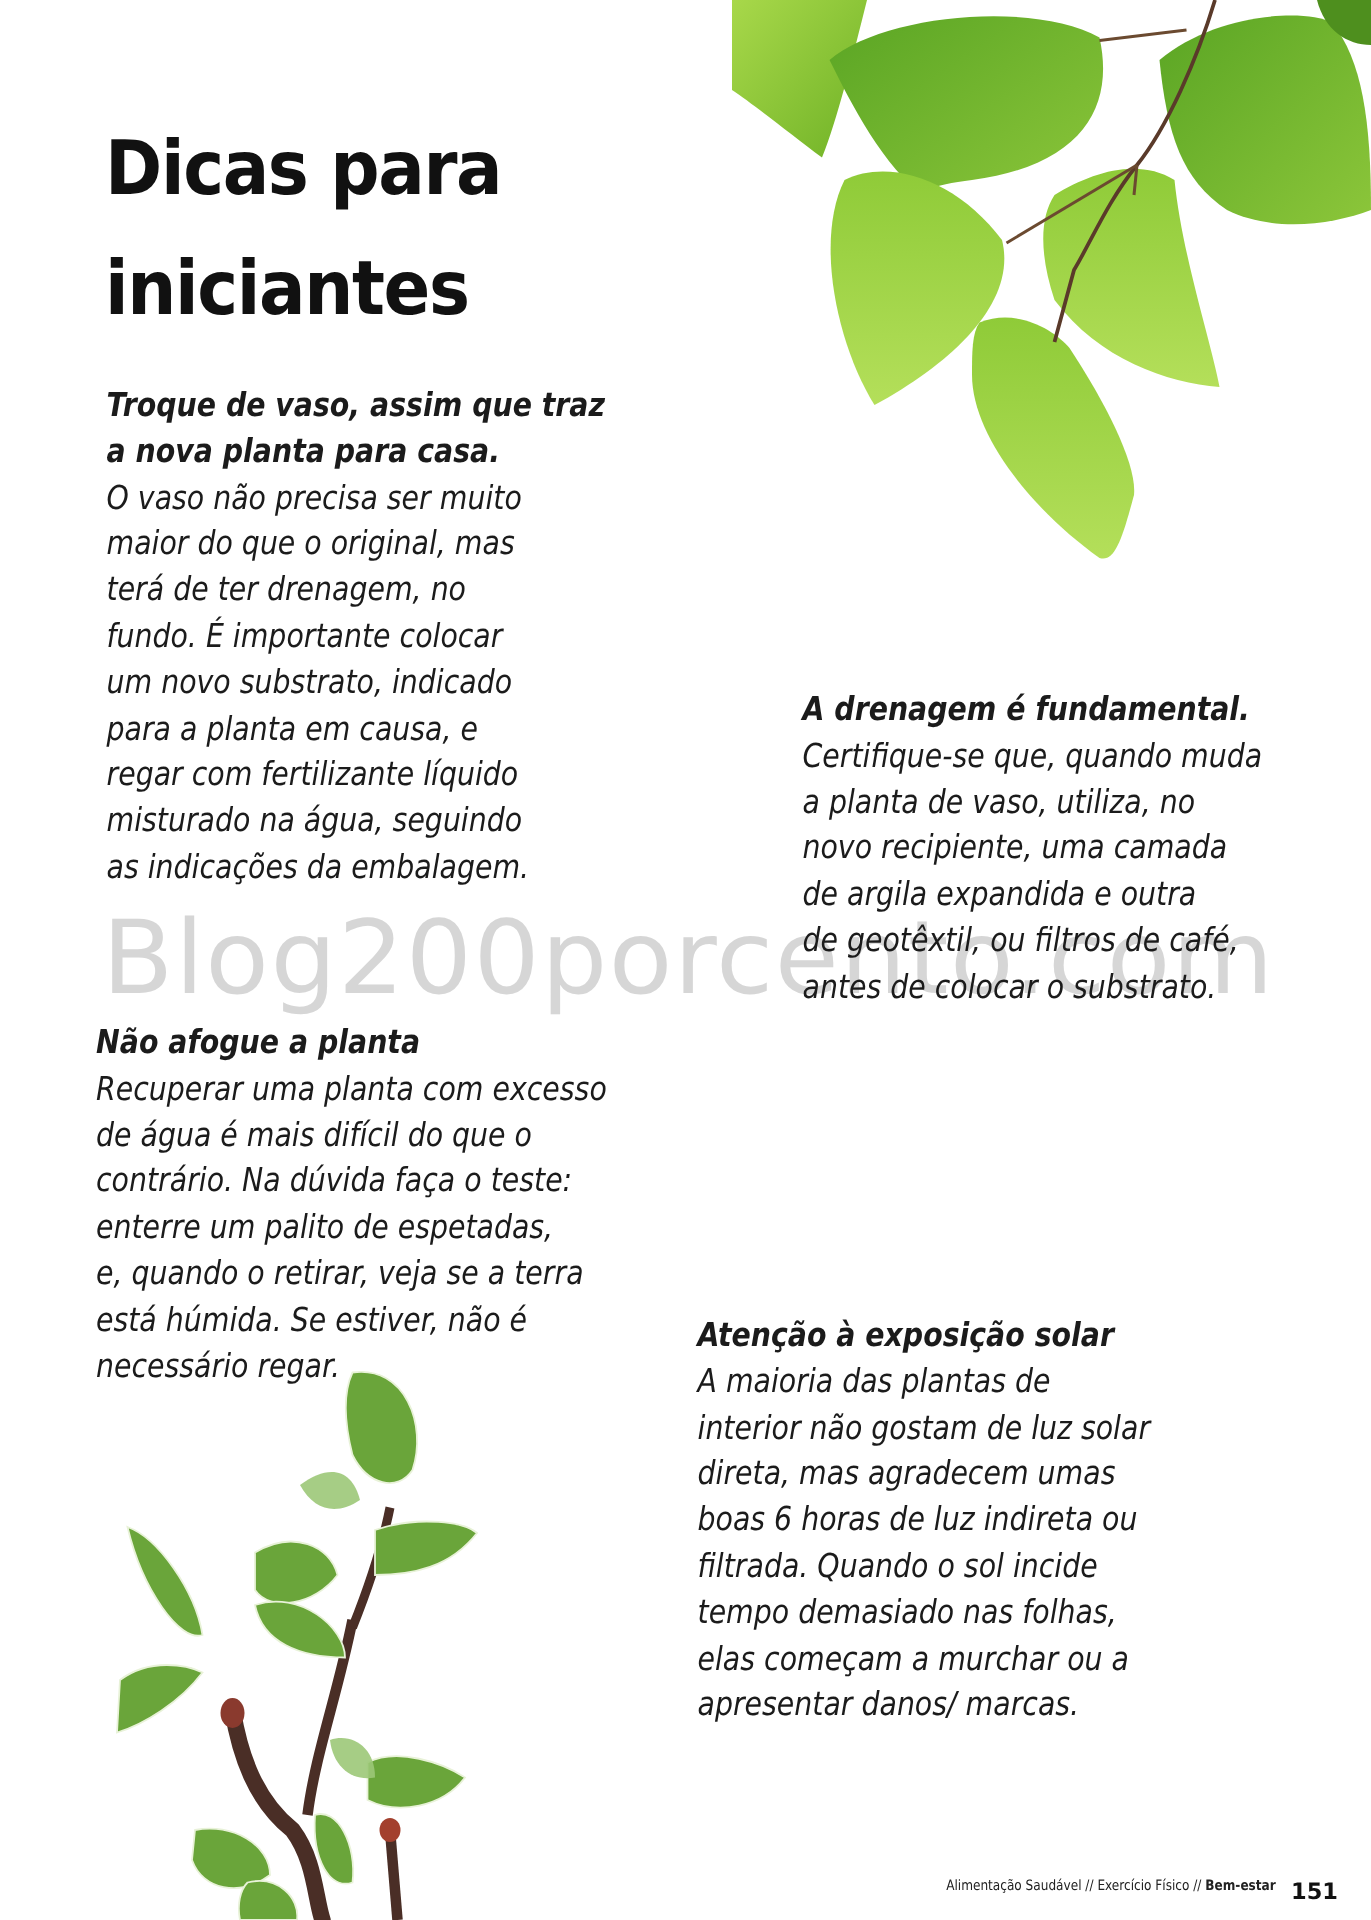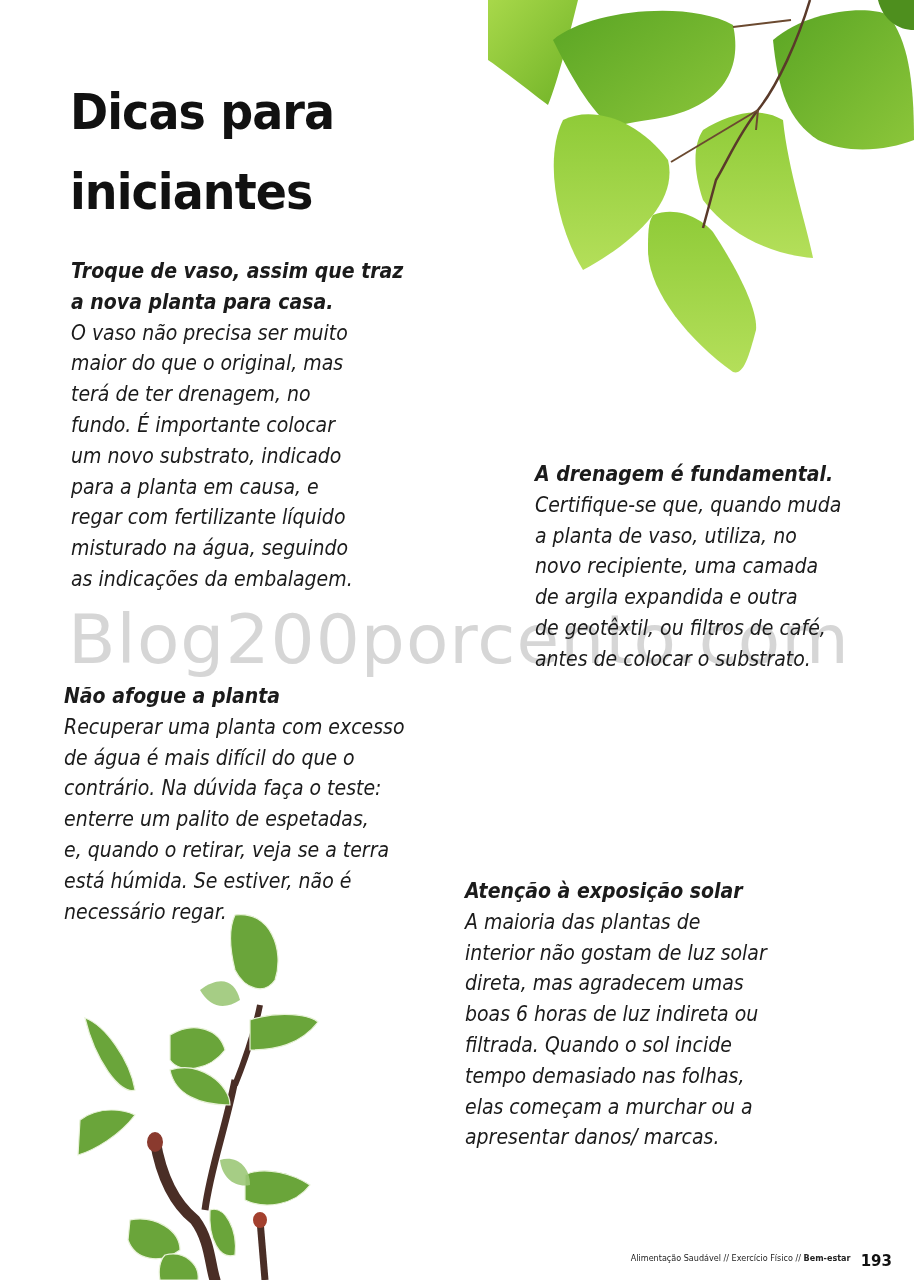--- a/index.html
+++ b/index.html
@@ -159,14 +159,14 @@
   <g fill="#9cc878" opacity="0.9">
     <path d="M140,80 C160,65 175,70 180,90 C165,100 150,98 140,80 Z"></path>
     <path d="M160,250 C175,245 190,255 190,275 C175,278 162,268 160,250 Z"></path>
   </g>
 </svg>
 
 <div class="footer">
   <span class="crumbs">
     <span>Alimentação Saudável</span><span> // </span><span>Exercício Físico</span><span> // </span><b>Bem-estar</b>
   </span>
-  <span class="page">193</span>
+  <span class="page">151</span>
 </div>
 
 </body></html>

